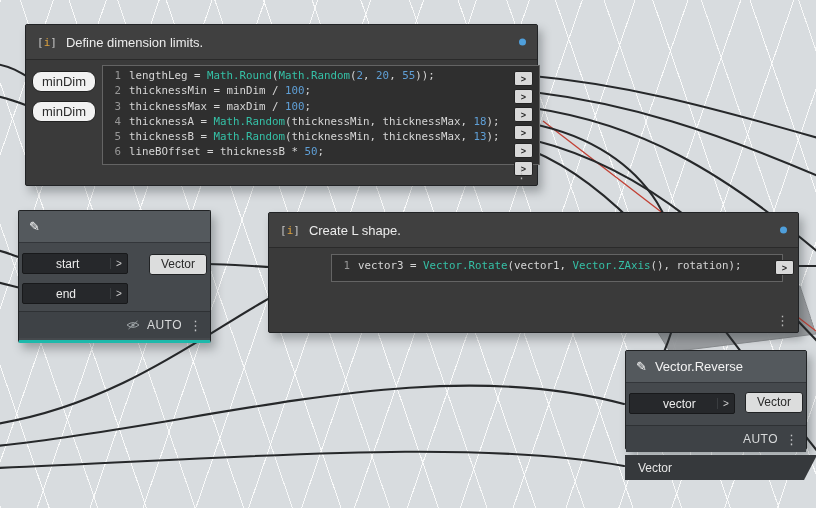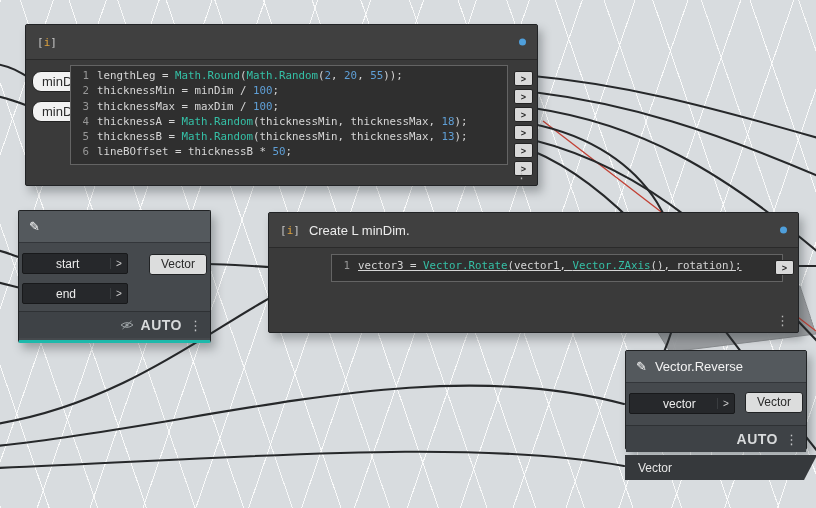--- a/index.html
+++ b/index.html
@@ -28,22 +28,22 @@
   .code-icon .mid{color:#dba03e;}
   .blue-dot{position:absolute;right:11px;top:50%;transform:translateY(-50%);
     width:7px;height:7px;border-radius:50%;background:#4f9fdb;}
   .cb-body{position:relative;height:calc(100% - 35px);}
   .in-col{position:absolute;left:6px;top:11px;display:flex;flex-direction:column;}
   .in-col.g9{gap:9px;} .in-col.g11{gap:11px;}
   .in-chip{background:#f2f2f2;color:#2d2d2d;border:1px solid #222;border-radius:9px;
     font-size:13px;height:15px;line-height:15px;padding:2px 9px;text-align:center;min-width:34px;}
   .code-area{position:absolute;background:#2f2f2f;border:1px solid #646464;
     padding:2px 6px;font-family:"DejaVu Sans Mono",monospace;color:#d6d6d6;white-space:pre;overflow:hidden;}
-  #code-define{left:44px;top:5px;width:424px;height:94px;font-size:10.8px;line-height:15.3px;}
-  #code-lshape{left:62px;top:6px;width:438px;height:22px;font-size:10.8px;line-height:18px;text-decoration:underline;}
+  #code-define{left:76px;top:5px;width:424px;height:94px;font-size:10.8px;line-height:15.3px;}
+  #code-lshape{left:62px;top:6px;width:438px;height:22px;font-size:10.8px;line-height:18px;}
   .ln{display:inline-block;width:12px;text-align:right;margin-right:8px;color:#979797;}
   .tk-f{color:#35c0a6;} .tk-n{color:#5f9fd6;} .tk-p{color:#d6d6d6;}
   .out-col{position:absolute;right:4px;display:flex;flex-direction:column;gap:3px;}
   #outputs-define{top:11px;} #outputs-lshape{top:12px;}
   .out-chip{width:17px;height:13px;background:#d9d9d9;border:1px solid #232323;border-radius:2px;
     color:#222;font-size:9px;font-weight:bold;display:flex;align-items:center;justify-content:center;cursor:pointer;}
   .dots{position:absolute;right:9px;bottom:4px;color:#b8b8b8;font-size:13px;cursor:pointer;z-index:3;}
 
   
   .fn-node{background:#45494d;}
@@ -55,21 +55,21 @@
   .rows{position:absolute;left:3px;top:10px;display:flex;flex-direction:column;gap:9px;}
   .port-row{background:#26282b;border:1px solid #18191b;border-radius:2px;color:#ececec;
     font-size:12px;display:flex;align-items:center;width:104px;height:19px;cursor:pointer;}
   .port-row .lbl{padding-left:8px;flex:1;margin-left:25px;}
   .port-row .chev{width:16px;text-align:center;color:#d0d0d0;font-size:10px;border-left:1px solid #3a3d40;}
   .out-pill{position:absolute;right:3px;background:#dcdddd;border:1px solid #212325;border-radius:3px;
     color:#2a2a2a;font-size:12px;height:19px;line-height:19px;padding:0 11px;cursor:pointer;}
   #pill-bytwopoints{top:11px;} #pill-reverse{top:9px;}
   .fn-footer{height:26px;background:#3e4246;border-top:1px solid #2e3134;
     display:flex;align-items:center;justify-content:flex-end;gap:7px;padding:0 8px;}
-  .auto{color:#d8dadb;font-size:14px;font-weight:bold;letter-spacing:.5px;}
+  .auto{color:#d8dadb;font-size:12px;font-weight:normal;letter-spacing:.5px;}
   .f-dots{color:#c4c6c8;font-size:13px;cursor:pointer;}
   .eye{display:flex;align-items:center;cursor:pointer;}
 
   #node-define{left:25px;top:24px;width:511px;height:160px;}
   #node-bytwopoints{left:18px;top:210px;width:191px;height:129px;border-bottom:3px solid #1db9ab;}
   #node-lshape{left:268px;top:212px;width:529px;height:119px;}
   #node-reverse{left:625px;top:350px;width:180px;height:98px;}
 
   #vector-bar{position:absolute;left:625px;top:455px;width:179px;height:25px;z-index:2;
     background:#36393c;color:#e6e6e6;font-size:12px;display:flex;align-items:center;padding-left:13px;
@@ -99,20 +99,21 @@
     <path d="M -4,424 C 120,404 210,330 270,298"></path>
     <path d="M -4,446 C 210,424 430,352 624,404"></path>
     <path d="M -4,468 C 240,458 470,438 624,466"></path>
     <path d="M 794,266 C 802,266 810,266 820,266"></path>
   </g>
 </svg>
 
 <div class="node cb-node" id="node-define">
   <div class="cb-header">
     <span class="code-icon"><span>[</span><span class="mid">i</span><span>]</span></span>
+    <span>Define dimension limits.</span>
     <span class="blue-dot"></span>
   </div>
   <div class="cb-body">
     <div class="in-col g9" id="inputs-define">
         <div class="in-chip">minDim</div>
         <div class="in-chip">minDim</div>
       </div>
     <div class="code-area" id="code-define"><div><span class="ln">1</span><span class="tk-p">lengthLeg = </span><span class="tk-f">Math.Round</span><span class="tk-p">(</span><span class="tk-f">Math.Random</span><span class="tk-p">(</span><span class="tk-n">2</span><span class="tk-p">, </span><span class="tk-n">20</span><span class="tk-p">, </span><span class="tk-n">55</span><span class="tk-p">));</span></div><div><span class="ln">2</span><span class="tk-p">thicknessMin = minDim / </span><span class="tk-n">100</span><span class="tk-p">;</span></div><div><span class="ln">3</span><span class="tk-p">thicknessMax = maxDim / </span><span class="tk-n">100</span><span class="tk-p">;</span></div><div><span class="ln">4</span><span class="tk-p">thicknessA = </span><span class="tk-f">Math.Random</span><span class="tk-p">(thicknessMin, thicknessMax, </span><span class="tk-n">18</span><span class="tk-p">);</span></div><div><span class="ln">5</span><span class="tk-p">thicknessB = </span><span class="tk-f">Math.Random</span><span class="tk-p">(thicknessMin, thicknessMax, </span><span class="tk-n">13</span><span class="tk-p">);</span></div><div><span class="ln">6</span><span class="tk-p">lineBOffset = thicknessB * </span><span class="tk-n">50</span><span class="tk-p">;</span></div></div>
     <div class="out-col" id="outputs-define">
         <div class="out-chip">&gt;</div>
@@ -152,21 +153,21 @@
       </svg>
     </span>
     <span class="auto">AUTO</span>
     <span class="f-dots">⋮</span>
   </div>
 </div>
 
 <div class="node cb-node" id="node-lshape">
   <div class="cb-header">
     <span class="code-icon"><span>[</span><span class="mid">i</span><span>]</span></span>
-    <span>Create L minDim.</span>
+    <span>Create L shape.</span>
     <span class="blue-dot"></span>
   </div>
   <div class="cb-body">
     <div class="code-area" id="code-lshape"><div><span class="ln">1</span><span class="tk-p">vector3 = </span><span class="tk-f">Vector.Rotate</span><span class="tk-p">(vector1, </span><span class="tk-f">Vector.ZAxis</span><span class="tk-p">(), rotation);</span></div></div>
     <div class="out-col" id="outputs-lshape">
         <div class="out-chip">&gt;</div>
       </div>
     <div class="dots">⋮</div>
   </div>
 </div>

